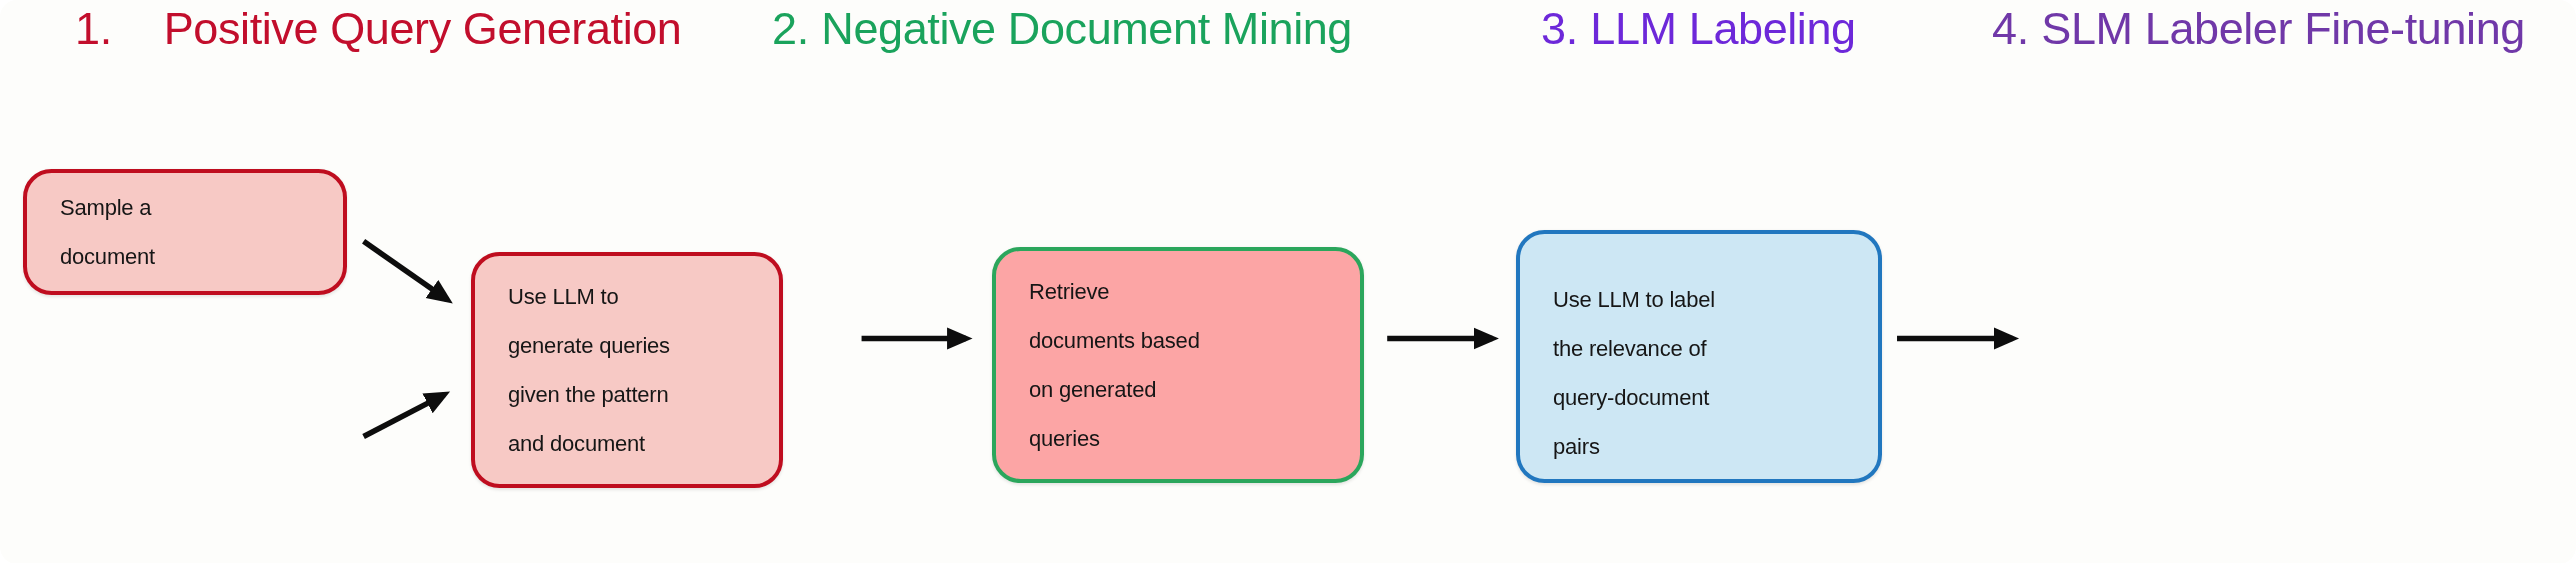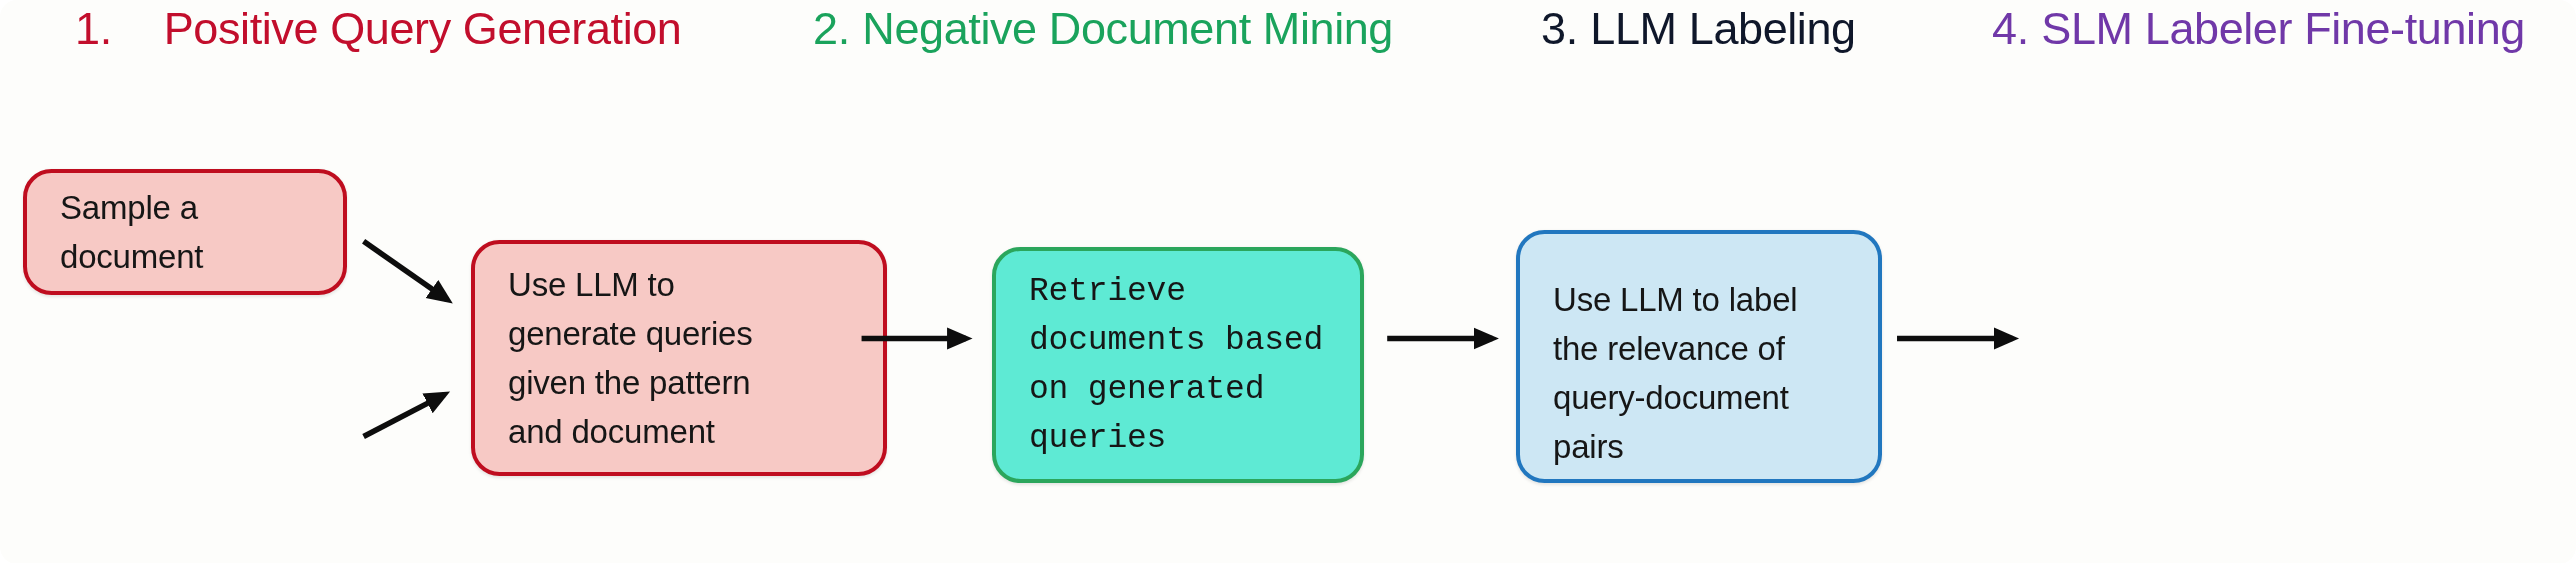--- a/index.html
+++ b/index.html
@@ -21,47 +21,47 @@
     line-height: 52px;
     letter-spacing: -0.4px;
     white-space: nowrap;
     font-weight: 400;
   }
   .stage-title .num { display: inline-block; }
   .stage-title .lbl { display: inline-block; margin-left: 12.6px; }
   .stage-title.first .lbl { margin-left: 52px; }
 
   #title-1 { left: 75px; }
-  #title-2 { left: 813px; text-align: center; }
+  #title-2 { left: 772px; text-align: center; }
   #title-3 { left: 1541px; }
   #title-4 { left: 1992px; }
 
   
   .flow-box {
     position: absolute;
     box-sizing: border-box;
     border-style: solid;
     border-width: 4.7px;
     border-radius: 28.5px;
     display: flex;
     align-items: center;
     padding: 8px 19px 8px 33px;
     box-shadow: 0 1.6px 3.2px rgba(0,0,0,0.10);
   }
   .flow-box .box-text {
-    font-size: 33px;
+    font-size: 22px;
     line-height: 49px;
     color: #161616;
     white-space: pre-line;
     letter-spacing: -0.2px;
   }
 
   #box-a { left: 23px;   top: 169px; width: 324px; height: 126px; }
   #box-b { left: 16.6px;   top: 353px; width: 330px; height: 190px; }
-  #box-c { left: 471px;  top: 240px; width: 416px; height: 236px; }
+  #box-c { left: 471px;  top: 252px; width: 312px; height: 236px; }
   #box-d { left: 992px; top: 247px; width: 372px; height: 236px; }
   #box-e { left: 1516px; top: 230px; width: 366px; height: 253px; align-items: flex-end; }
   #box-f { left: 2037px; top: 210px; width: 448px; height: 274px; }
 
   
   .arrows {
     position: absolute;
     left: 0; top: 0;
     width: 2576px;
     height: 564px;
@@ -73,41 +73,41 @@
 <body>
 
 <div class="canvas" style="background-color: rgb(253, 253, 251);">
 
   <div class="stage-title first" id="title-1" style="color: rgb(194, 14, 44);">
     <span class="num">1.</span><span class="lbl">Positive Query Generation</span>
   </div>
   <div class="stage-title" id="title-2" style="color: rgb(26, 163, 92);">
     <span class="num">2.</span><span class="lbl">Negative Document Mining</span>
   </div>
-  <div class="stage-title" id="title-3" style="color: #0f172a;">
+  <div class="stage-title" id="title-3" style="color: #6d28d9;">
     <span class="num">3.</span><span class="lbl">LLM Labeling</span>
   </div>
   <div class="stage-title" id="title-4" style="color: rgb(112, 56, 168);">
     <span class="num">4.</span><span class="lbl">SLM Labeler Fine-tuning</span>
   </div>
 
   <div class="flow-box" id="box-a" style="background-color: rgb(247, 201, 197); border-color: rgb(191, 13, 31);">
     <span class="box-text">Sample a
 document</span>
   </div>
 
 
   <div class="flow-box" id="box-c" style="background-color: rgb(247, 201, 197); border-color: rgb(191, 13, 31);">
     <span class="box-text">Use LLM to
 generate queries
 given the pattern
 and document</span>
   </div>
 
-  <div class="flow-box" id="box-d" style="background-color: #5eead4; border-color: rgb(43, 166, 92); font-family: Liberation Mono, monospace;">
+  <div class="flow-box" id="box-d" style="background-color: #fca5a5; border-color: rgb(43, 166, 92);">
     <span class="box-text">Retrieve
 documents based
 on generated
 queries</span>
   </div>
 
   <div class="flow-box" id="box-e" style="background-color: rgb(205, 231, 244); border-color: rgb(33, 119, 191);">
     <span class="box-text">Use LLM to label
 the relevance of
 query-document

